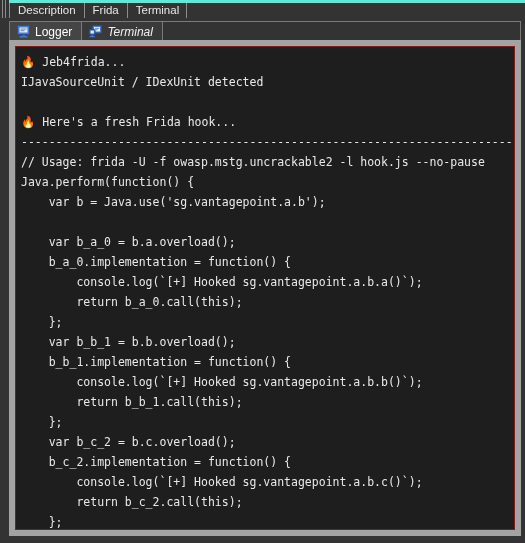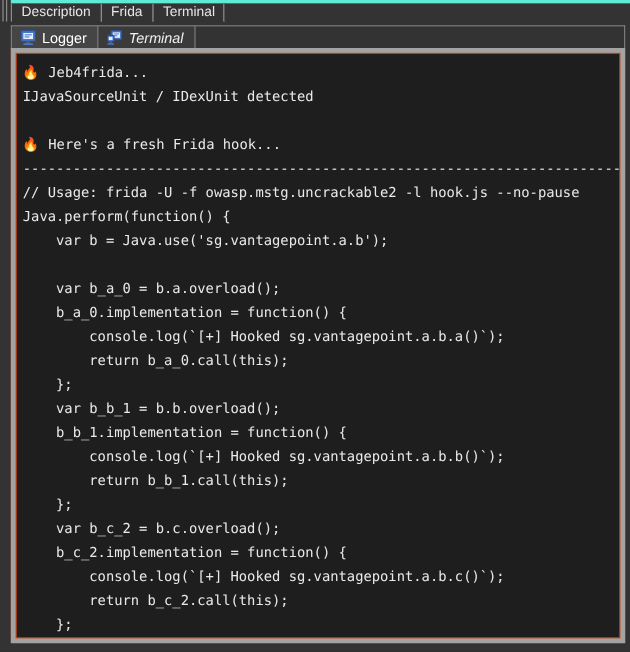--- a/index.html
+++ b/index.html
@@ -134,22 +134,22 @@
     margin-left: -1px;
     background: #333333;
   }
 
   .tabicon { width: 13px; height: 13px; display: block; flex: 0 0 13px; }
 
   
   .console-frame {
     flex: 1 1 auto;
     min-height: 0;
-    border: 4px solid #a3a3a3;
-    background: #c2410c;
+    border: 6px solid #a3a3a3;
+    background: #7f1d1d;
     box-sizing: border-box;
     overflow: hidden;
     position: relative;
     margin-top: -1px;
   }
   .console-inner {
     position: absolute;
     inset: 1px;
     background: #1e1e1e;
     overflow: hidden;

